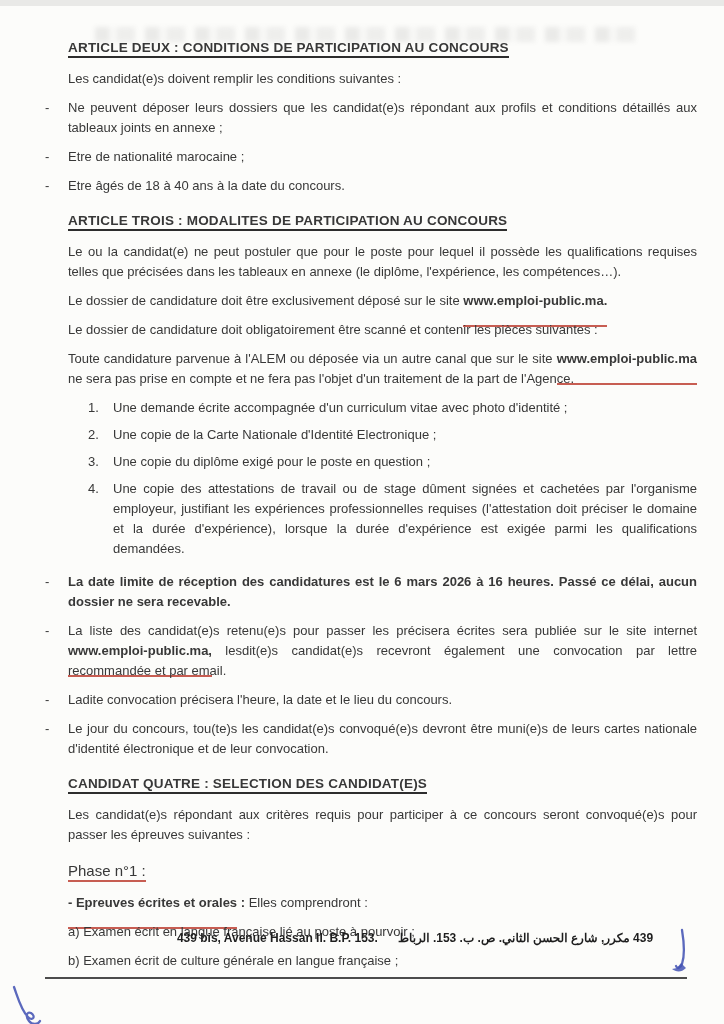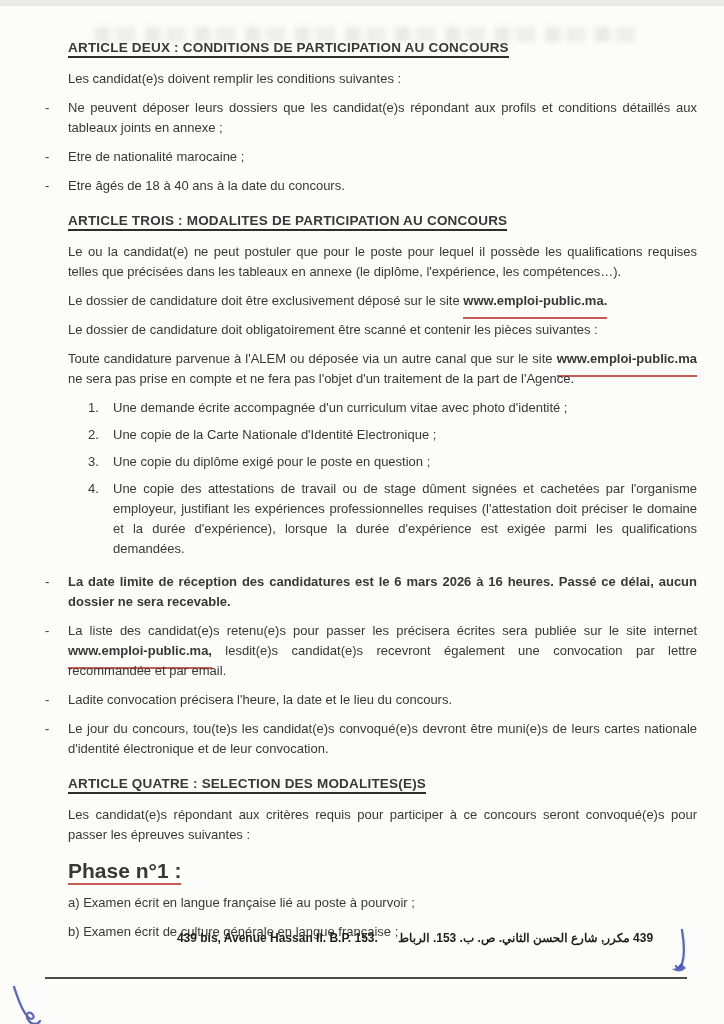--- a/index.html
+++ b/index.html
@@ -20,24 +20,24 @@
   .heading{font-weight:700;font-size:13.5px;margin:15px 0 11px 23px;letter-spacing:.2px;}
   .heading .hu{border-bottom:2px solid #2d2d2d;padding-bottom:1px;}
   .heading:first-child{margin-top:0;}
   .para{margin:0 0 9px 23px;text-align:justify;}
   .bullet{display:flex;margin:0 0 9px 0;}
   .bullet .dash{flex:none;width:23px;}
   .bullet .bt{flex:1;text-align:justify;}
   .numbered{display:flex;margin:0 0 7px 43px;}
   .numbered .num{flex:none;width:25px;}
   .numbered .bt{flex:1;text-align:justify;}
-  .phase{font-size:21px;font-weight:700;margin:16px 0 12px 23px;}
+  .phase{font-size:15px;font-weight:400;margin:16px 0 12px 23px;}
   .phase .pu{border-bottom:2px solid #c75d52;padding-bottom:1px;}
   .b{font-weight:700;}
-  .redline{border-bottom:2px solid #c75d52;padding-bottom:9px;}
+  .redline{border-bottom:2px solid #c75d52;padding-bottom:17px;}
   .loose{line-height:26px;}
   .mt-lg{margin-top:13px;}
   .footer-sep{position:absolute;left:45px;top:971px;width:642px;border-top:2px solid #4c4c4c;}
   .footer{
     position:absolute;left:160px;top:926px;width:510px;text-align:center;
     font-size:12px;font-weight:700;color:#1e1e1e;line-height:13.5px;
   }
   .f-gap1{display:inline-block;width:20px;}
   .f-gap2{display:inline-block;width:22px;}
   .f-gap3{display:inline-block;width:13px;}
@@ -95,23 +95,24 @@
         <div class="bt"><span>La liste des candidat(e)s retenu(e)s pour passer les précisera écrites sera publiée sur le site internet </span><span class="b redline">www.emploi-public.ma,</span><span> lesdit(e)s candidat(e)s recevront également une convocation par lettre recommandée et par email.</span></div>
       </div>
       <div class="bullet">
         <span class="dash">-</span>
         <div class="bt"><span>Ladite convocation précisera l'heure, la date et le lieu du concours.</span></div>
       </div>
       <div class="bullet">
         <span class="dash">-</span>
         <div class="bt"><span>Le jour du concours, tou(te)s les candidat(e)s convoqué(e)s devront être muni(e)s de leurs cartes nationale d'identité électronique et de leur convocation.</span></div>
       </div>
-      <div class="heading"><span class="hu">ARTICLE QUATRE : SELECTION DES MODALITES(E)S</span></div>
+      <div class="heading"><span class="hu">CANDIDAT QUATRE : SELECTION DES CANDIDAT(E)S</span></div>
       <div class="para"><span>Les candidat(e)s répondant aux critères requis pour participer à ce concours seront convoqué(e)s pour passer les épreuves suivantes :</span></div>
       <div class="phase"><span class="pu">Phase n°1 :</span></div>
+      <div class="para"><span class="b redline">- Epreuves écrites et orales</span><span class="b "> :</span><span> Elles comprendront :</span></div>
       <div class="para"><span>a) Examen écrit en langue française lié au poste à pourvoir ;</span></div>
       <div class="para"><span>b) Examen écrit de culture générale en langue française ;</span></div>
     </div>
 
   <div class="footer-sep"></div>
 
   <div class="footer">
     <div>
       <span>439 bis, Avenue Hassan II. B.P. 153.</span><span class="f-gap1"></span><span dir="rtl">439 مكرر, شارع الحسن الثاني. ص. ب. 153. الرباط</span>
     </div>

